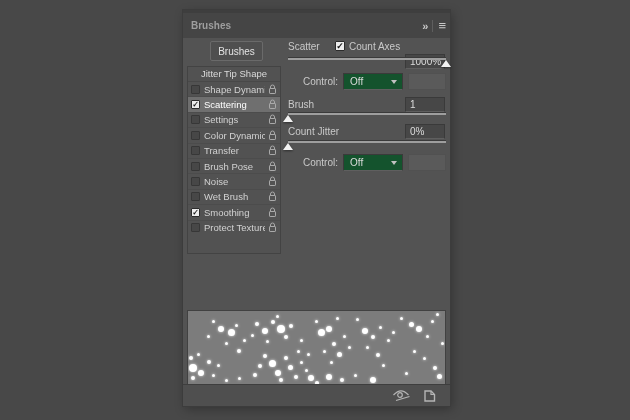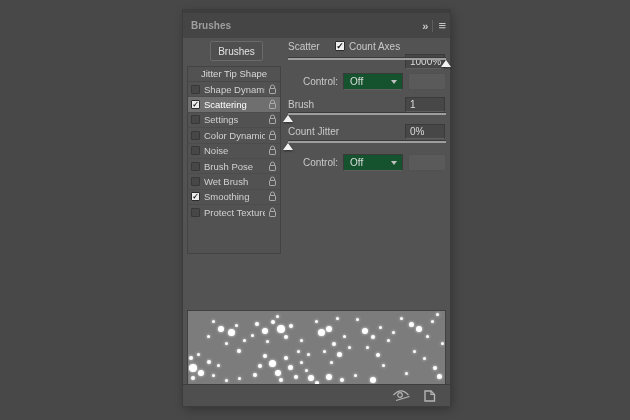--- a/index.html
+++ b/index.html
@@ -156,31 +156,41 @@
           <span class="list-label">Color Dynamics</span>
           <span class="lock">
             <svg width="9" height="11" viewBox="0 0 9 11">
               <path d="M2.5 4.5 V3 a2 2 0 0 1 4 0 V4.5" fill="none" stroke="#aaaaaa"></path>
               <rect x="1.5" y="4.5" width="6" height="5" rx="0.6" fill="none" stroke="#aaaaaa"></rect>
             </svg>
           </span>
         </div>
         <div class="list-row">
           <span class="cb"></span>
+          <span class="list-label">Transfer</span>
+          <span class="lock">
+            <svg width="9" height="11" viewBox="0 0 9 11">
+              <path d="M2.5 4.5 V3 a2 2 0 0 1 4 0 V4.5" fill="none" stroke="#aaaaaa"></path>
+              <rect x="1.5" y="4.5" width="6" height="5" rx="0.6" fill="none" stroke="#aaaaaa"></rect>
+            </svg>
+          </span>
+        </div>
+        <div class="list-row">
+          <span class="cb"></span>
+          <span class="list-label">Brush Pose</span>
+          <span class="lock">
+            <svg width="9" height="11" viewBox="0 0 9 11">
+              <path d="M2.5 4.5 V3 a2 2 0 0 1 4 0 V4.5" fill="none" stroke="#aaaaaa"></path>
+              <rect x="1.5" y="4.5" width="6" height="5" rx="0.6" fill="none" stroke="#aaaaaa"></rect>
+            </svg>
+          </span>
+        </div>
+        <div class="list-row">
+          <span class="cb"></span>
           <span class="list-label">Noise</span>
-          <span class="lock">
-            <svg width="9" height="11" viewBox="0 0 9 11">
-              <path d="M2.5 4.5 V3 a2 2 0 0 1 4 0 V4.5" fill="none" stroke="#aaaaaa"></path>
-              <rect x="1.5" y="4.5" width="6" height="5" rx="0.6" fill="none" stroke="#aaaaaa"></rect>
-            </svg>
-          </span>
-        </div>
-        <div class="list-row">
-          <span class="cb"></span>
-          <span class="list-label">Brush Pose</span>
           <span class="lock">
             <svg width="9" height="11" viewBox="0 0 9 11">
               <path d="M2.5 4.5 V3 a2 2 0 0 1 4 0 V4.5" fill="none" stroke="#aaaaaa"></path>
               <rect x="1.5" y="4.5" width="6" height="5" rx="0.6" fill="none" stroke="#aaaaaa"></rect>
             </svg>
           </span>
         </div>
         <div class="list-row">
           <span class="cb"></span>
           <span class="list-label">Wet Brush</span>

